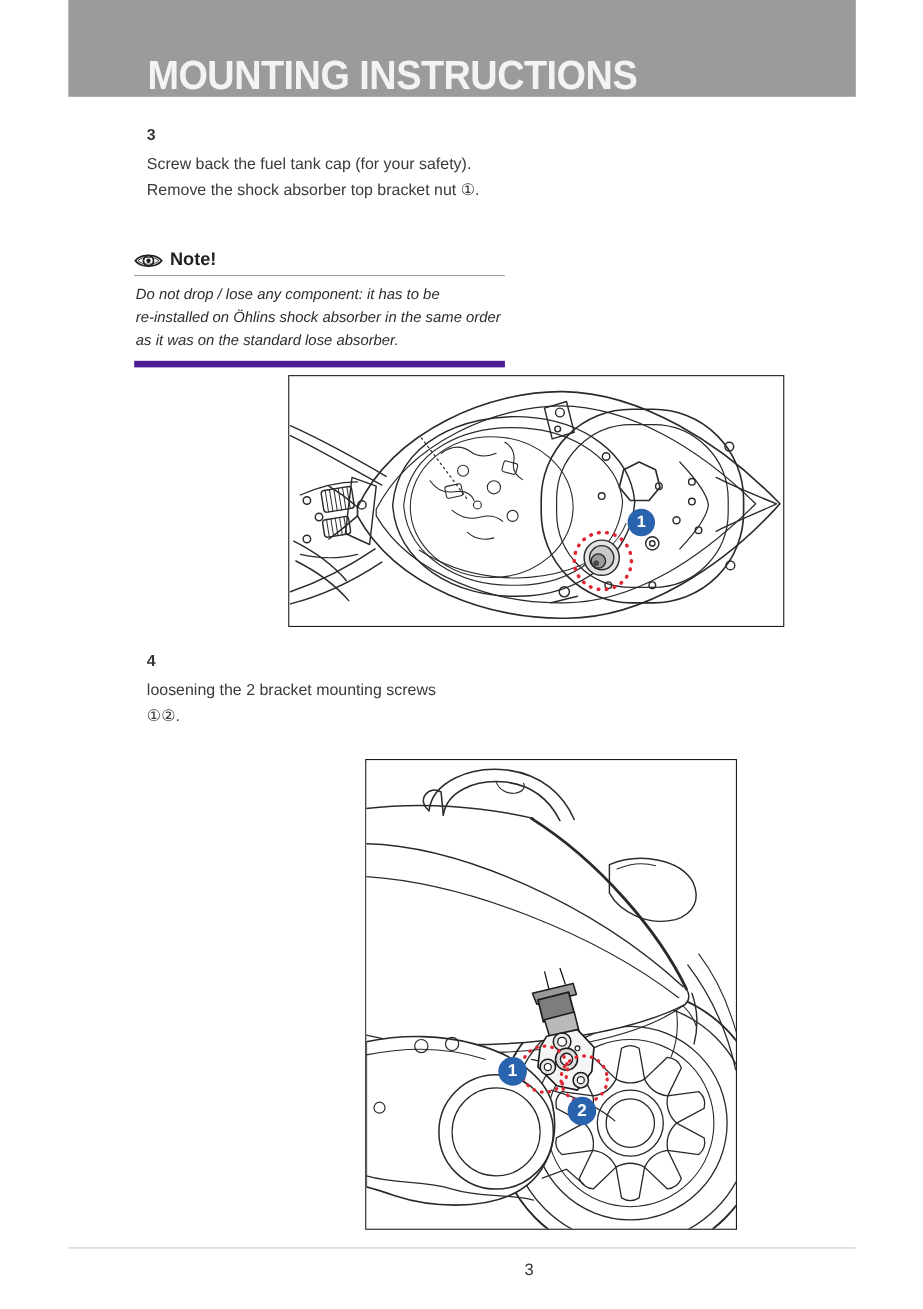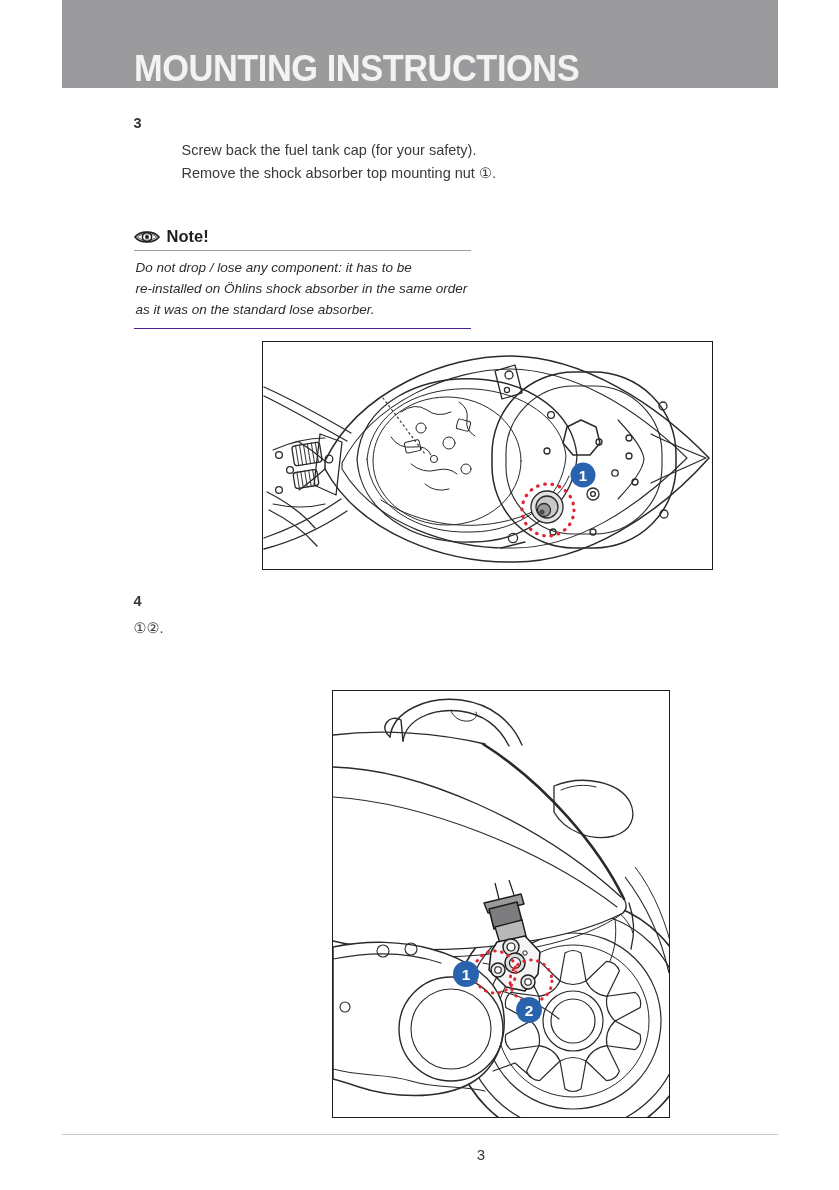--- a/index.html
+++ b/index.html
@@ -12,32 +12,32 @@
   .band { position:absolute; top:0; left:0; width:839px; height:88px; background:#9b9b9d; }
   .doc-title {
     position:absolute; left:72px; top:50px; font-size:37px; font-weight:bold;
     color:#f3f3f4; letter-spacing:-0.5px; white-space:nowrap;
     transform:scaleX(0.93); transform-origin:left bottom; line-height:38px;
   }
   .step-number { position:absolute; left:72px; font-size:14.5px; font-weight:bold; color:#333; }
   .step-number.s3 { top:115px; }
   .step-number.s4 { top:593px; }
   .step-text { position:absolute; left:72px; font-size:14.5px; line-height:22.5px; color:#3a3a3a; white-space:nowrap; }
-  .step-text.s3 { top:139px;margin-left:48px; }
+  .step-text.s3 { top:139px; }
   .step-text.s4 { top:617px; }
 
-  .note { position:absolute; left:72px; top:227px; width:337px; }
+  .note { position:absolute; left:60px; top:227px; width:337px; }
   .note-head {
     display:flex; align-items:center; gap:7px; padding-bottom:4px;
     border-bottom:1px solid #9e9e9e;
   }
   .note-head .eye { flex:0 0 auto; display:block; }
   .note-label { font-size:16.5px; font-weight:bold; color:#1f1f1f; }
   .note-body {
-    padding:6px 0 8px 2px; border-bottom:1px solid #4c1d95;
+    padding:6px 0 8px 2px; border-bottom:6px solid #4c1d95;
     font-size:13.5px; font-style:italic; line-height:21px; color:#2c2c2c; white-space:nowrap;
   }
 
   .figure { position:absolute; background:#fff; border:1.4px solid #1c1c1c; }
   .fig1 { left:200px; top:341px; width:451px; height:229px; }
   .fig2 { left:270px; top:690px; width:338px; height:428px; }
   .figure svg { display:block; width:100%; height:100%; }
 
   .footer-rule { position:absolute; left:0; top:1134px; width:839px; border-top:1px solid #c9c9c9; }
   .page-number { position:absolute; left:0; top:1146px; width:839px; text-align:center; font-size:15px; color:#333; }
@@ -46,21 +46,21 @@
 <body>
 
 <div class="page">
 
   <div class="band"></div>
   <div class="doc-title">MOUNTING INSTRUCTIONS</div>
 
   <div class="step-number s3">3</div>
   <div class="step-text s3">
     <div>Screw back the fuel tank cap (for your safety).</div>
-    <div>Remove the shock absorber top mounting nut ①.</div>
+    <div>Remove the shock absorber top bracket nut ①.</div>
   </div>
 
   <div class="note">
     <div class="note-head">
       <svg class="eye" width="26" height="16" viewBox="0 0 26 16">
         <path d="M1,8 C6,1.5 20,1.5 25,8 C20,14.5 6,14.5 1,8 Z" fill="none" stroke="#222" stroke-width="1.7"></path>
         <path d="M3.4,8 C7.6,3.8 18.4,3.8 22.6,8 C18.4,12.2 7.6,12.2 3.4,8 Z" fill="none" stroke="#222" stroke-width="0.8"></path>
         <circle cx="13" cy="8" r="4.6" fill="none" stroke="#222" stroke-width="1.6"></circle>
         <circle cx="13" cy="8" r="2" fill="#222"></circle>
       </svg>
@@ -162,20 +162,21 @@
       <circle cx="285" cy="168" r="26" fill="none" stroke-width="3.2" stroke-dasharray="0.6,6.8" stroke-linecap="round" stroke="#e02533"></circle>
       <g>
         <circle cx="320" cy="133" r="12.5" fill="#2a63ad"></circle>
         <text x="320" y="133" text-anchor="middle" dominant-baseline="central" font-size="15" font-weight="bold" fill="#ffffff">1</text>
       </g>
     </svg>
   </div>
 
   <div class="step-number s4">4</div>
   <div class="step-text s4">
+    <div>loosening the 2 bracket mounting screws</div>
     <div>①②.</div>
   </div>
 
   <div class="figure fig2">
     <svg viewBox="0 0 336 426">
       <defs>
         <path id="slot" d="M232,262 q8,-5 16,0 l5,28 q-13,7 -26,0 Z"></path>
       </defs>
 
       <g stroke="#2a2a2a" fill="none" stroke-width="1.2">

